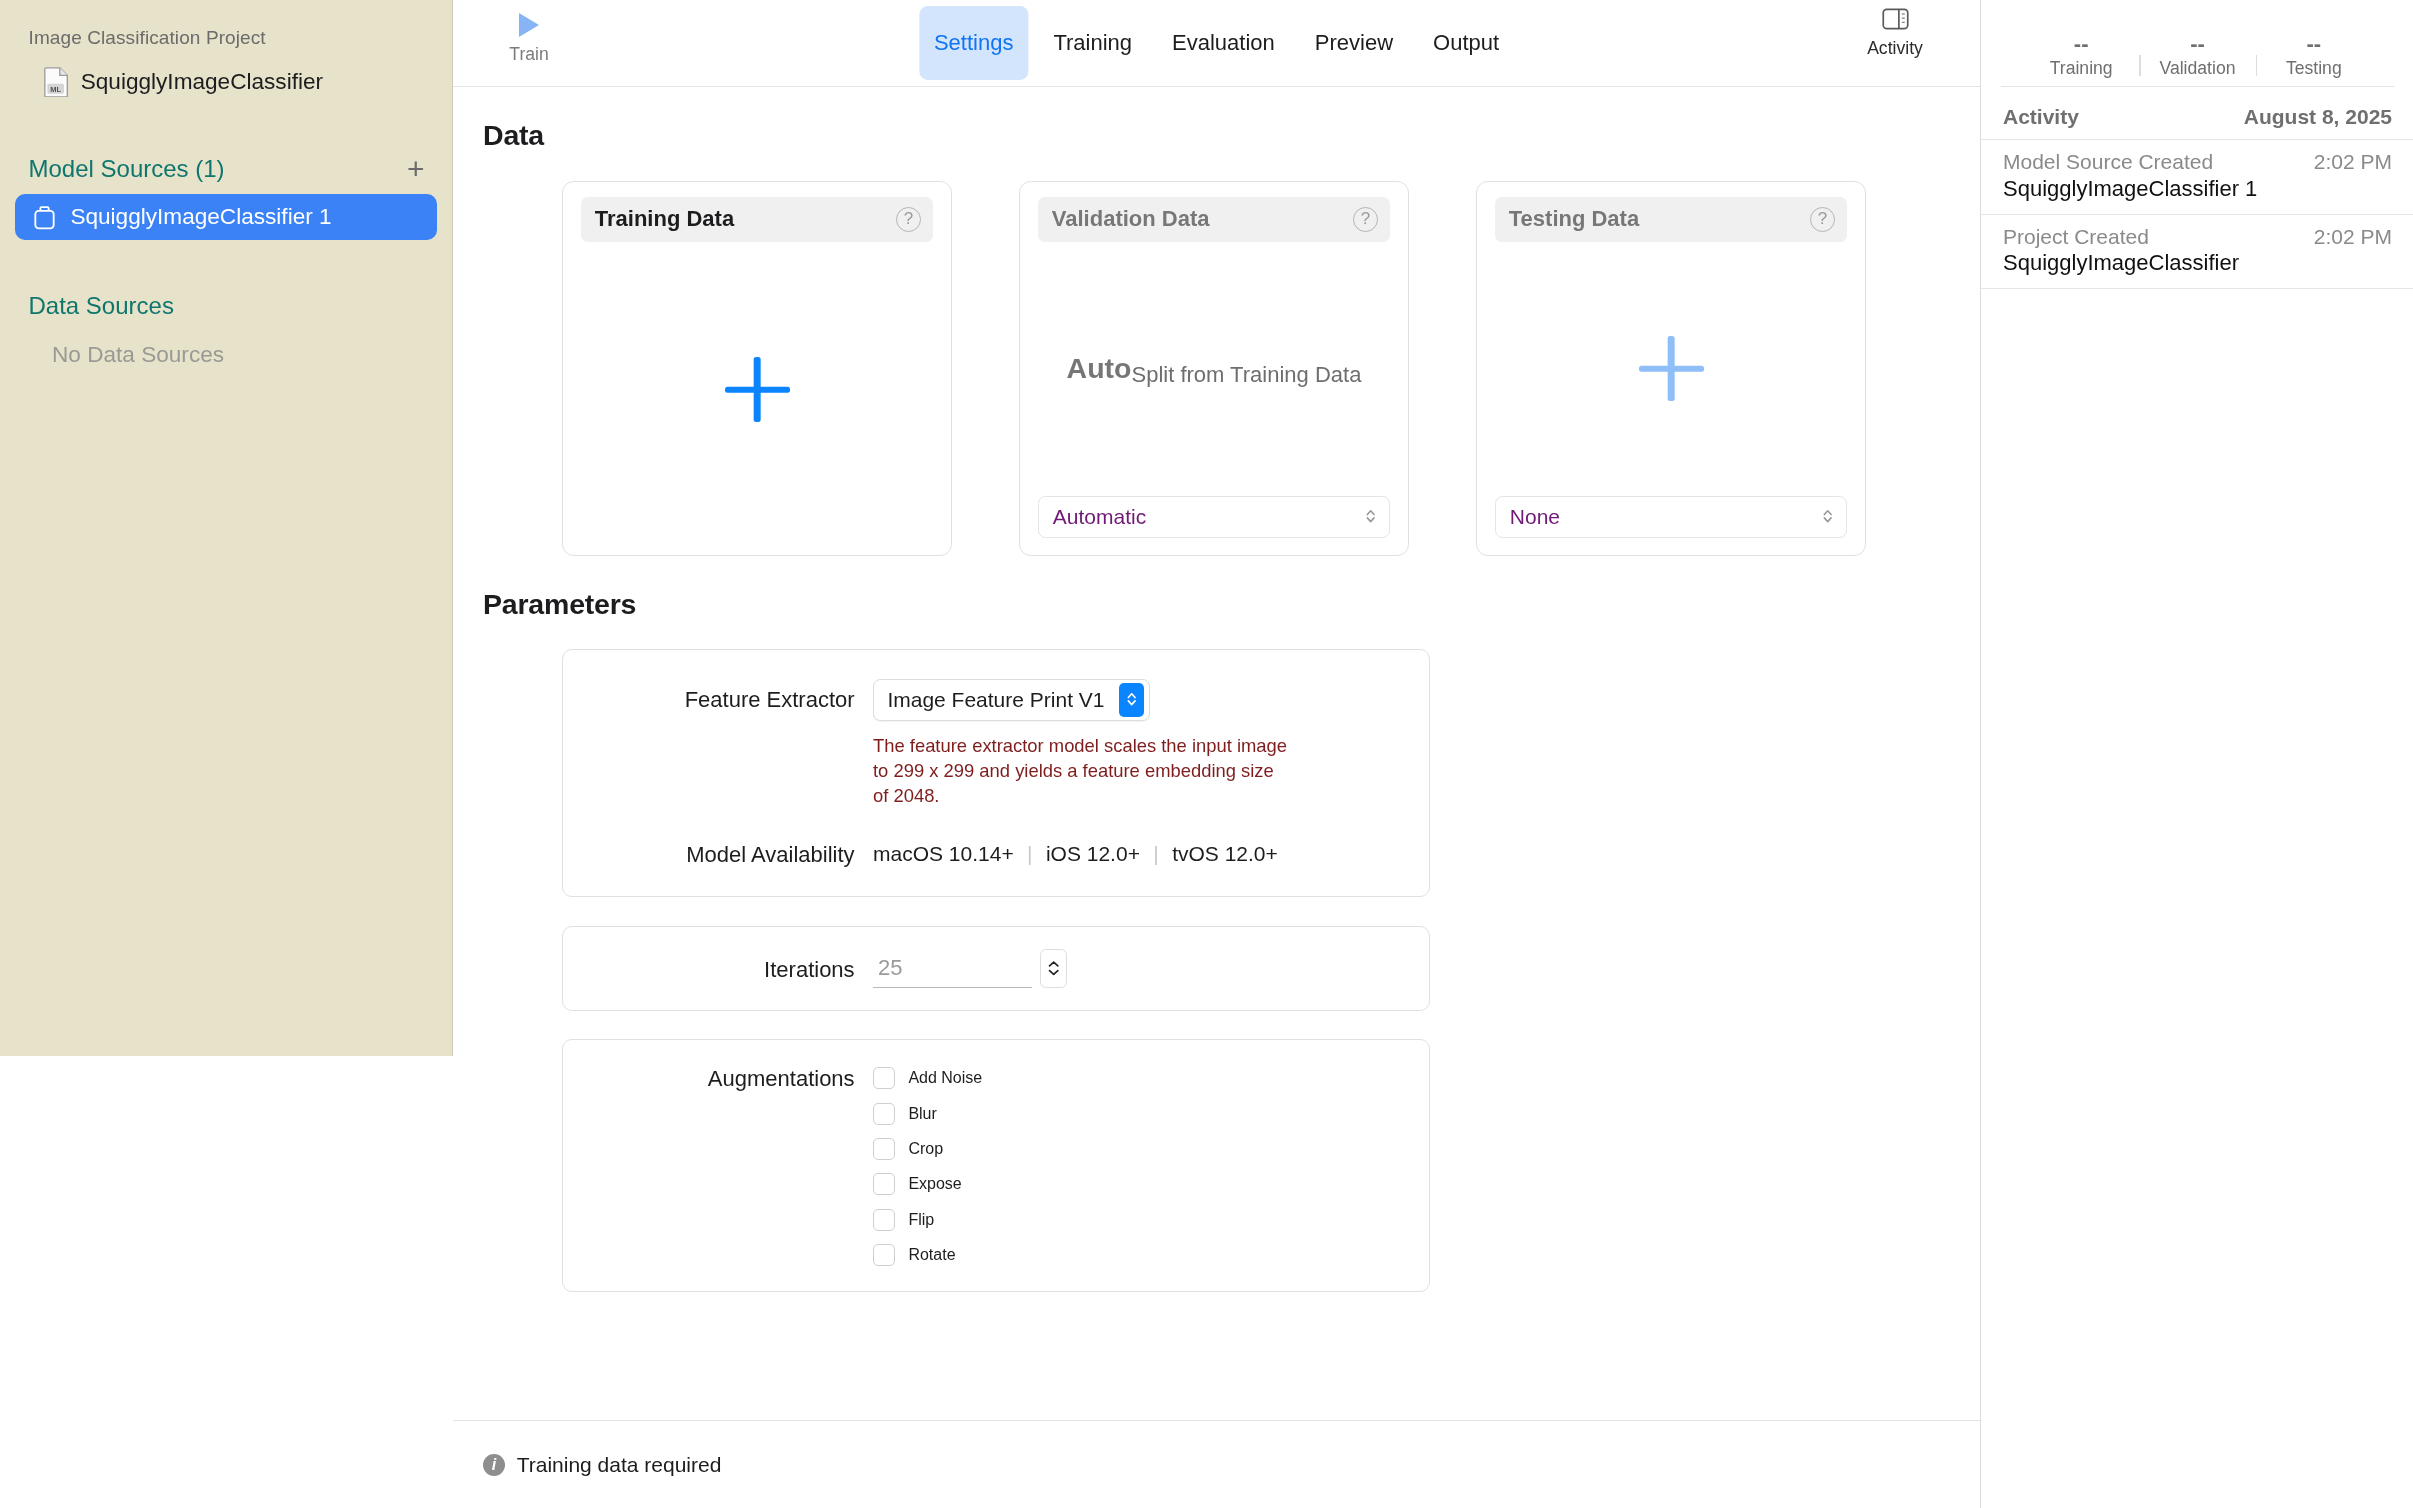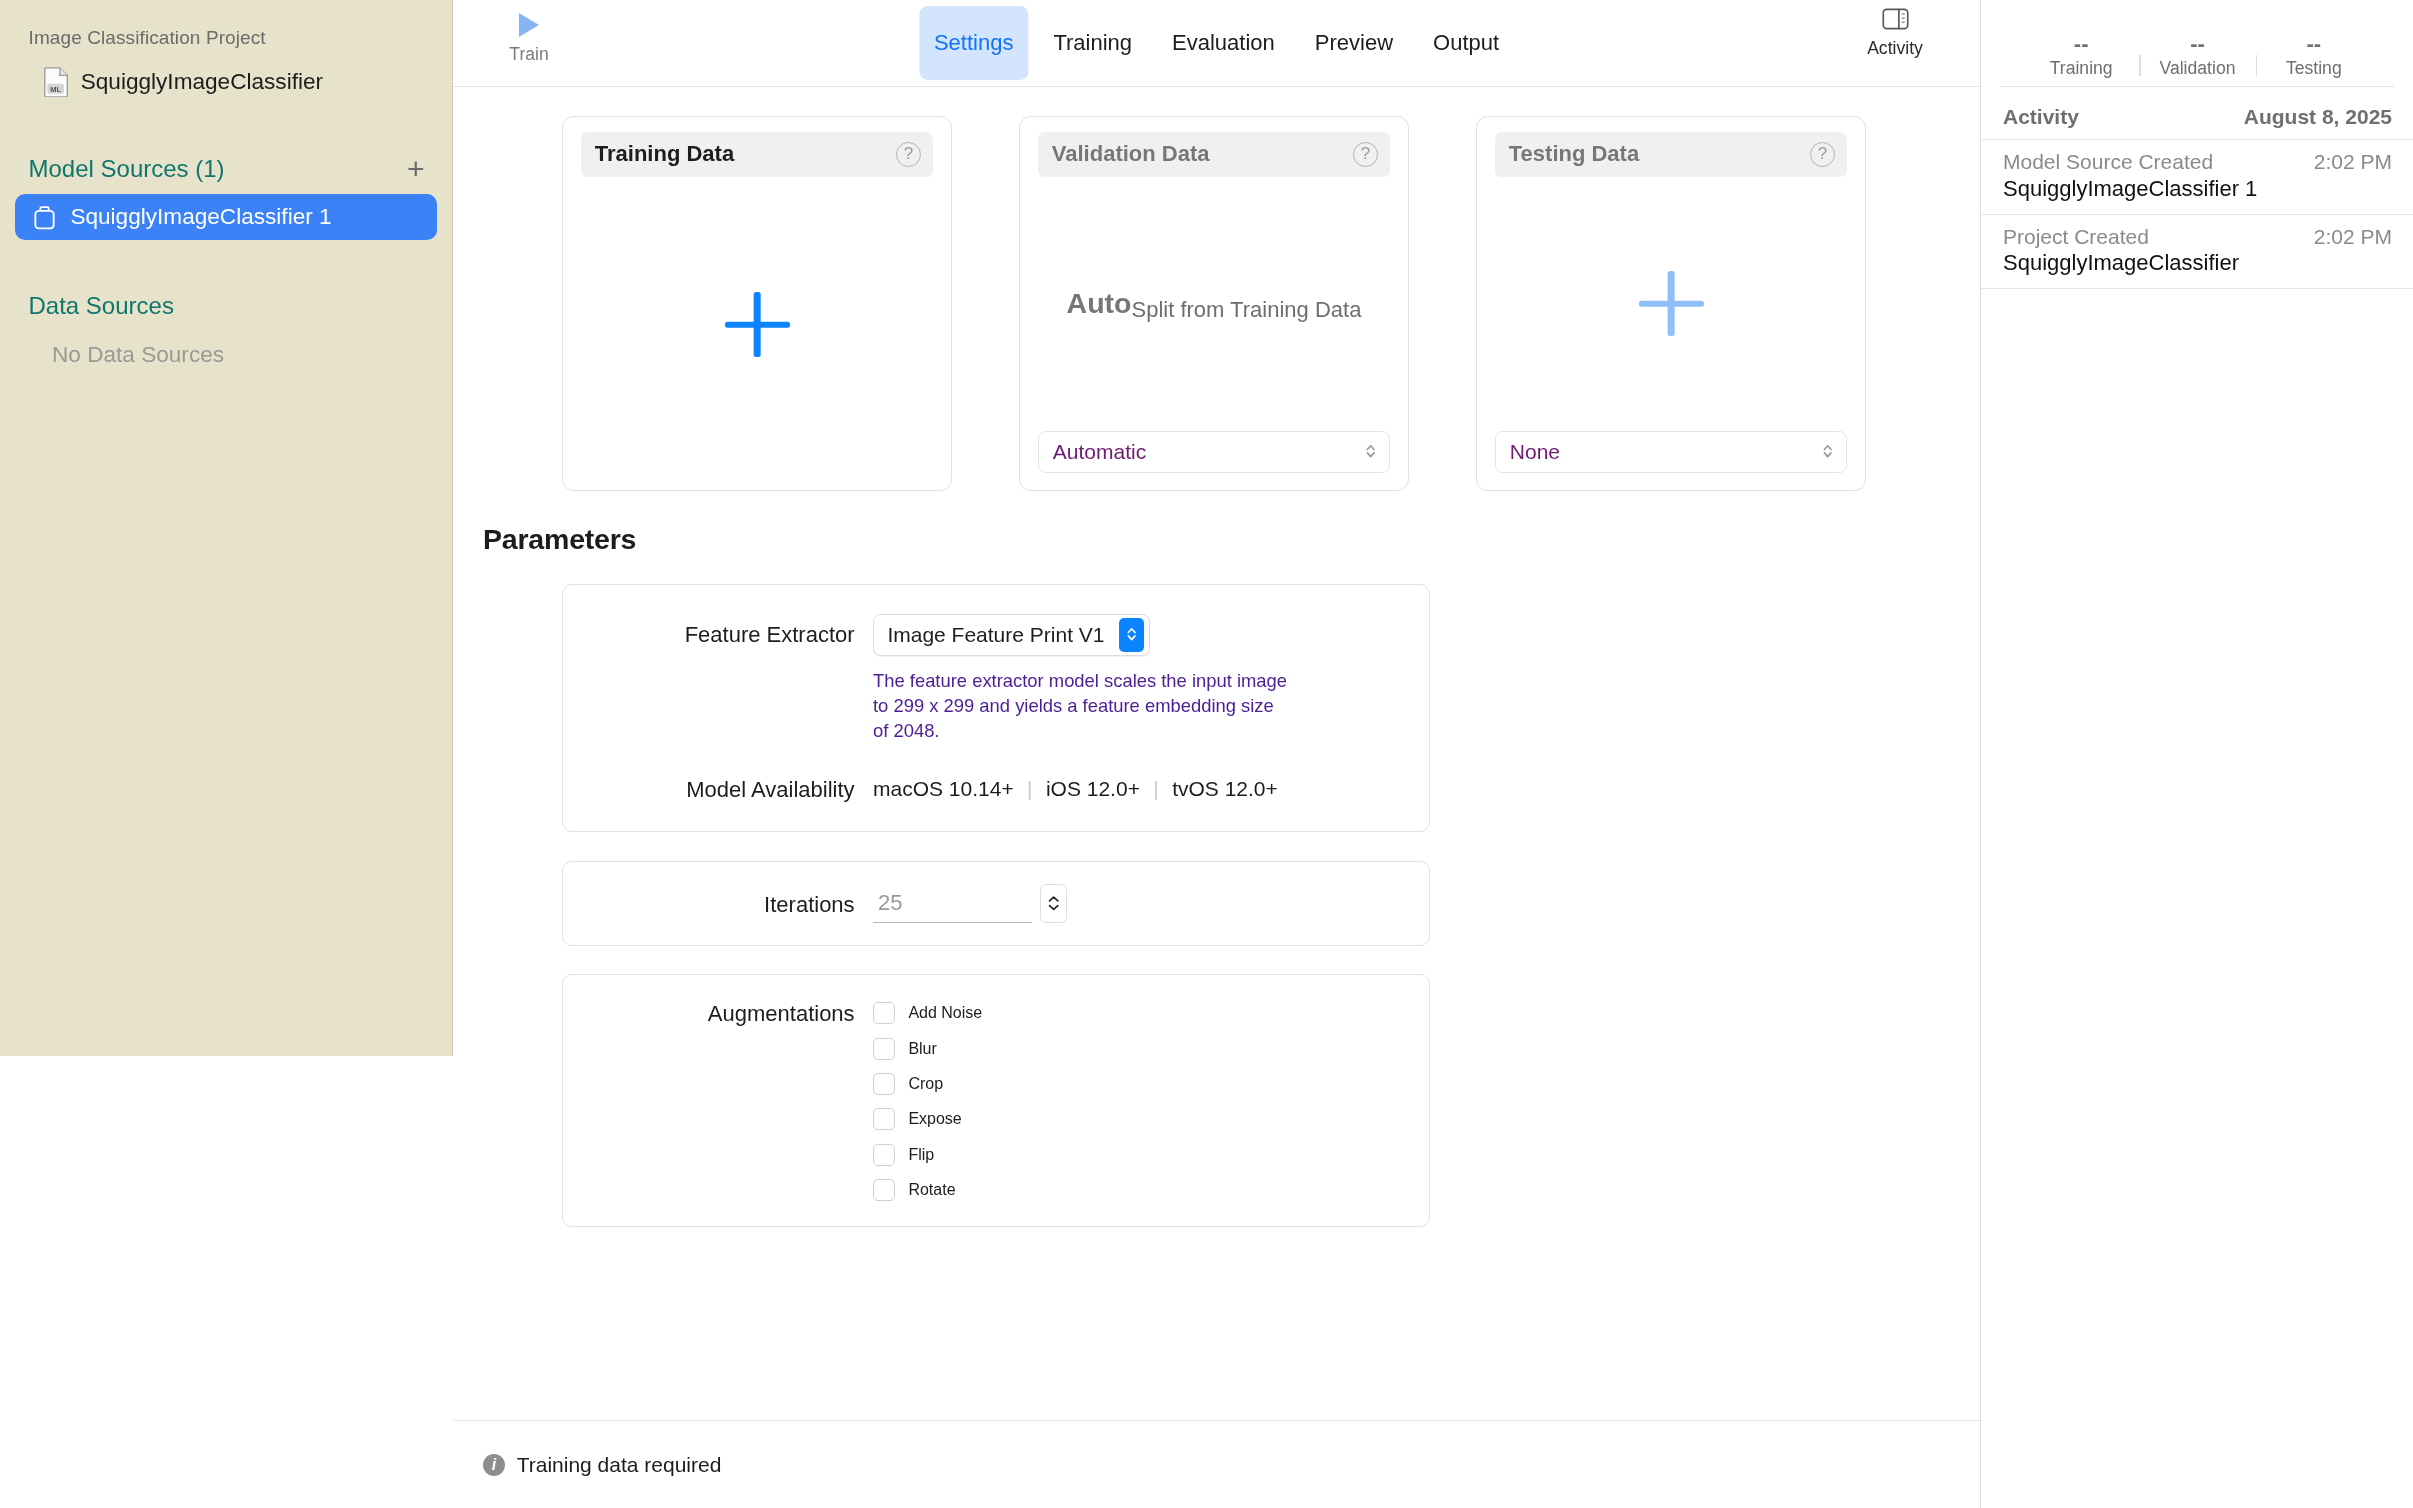--- a/index.html
+++ b/index.html
@@ -135,21 +135,21 @@
     margin: 28.5px 0 0 109px; width: 868px;
     border: 1.7px solid #e0e0e0; border-radius: 10px; background: #fff;
     padding: 28.5px 0;
   }
   .prow { display: flex; align-items: flex-start; }
   .plabel {
     width: 310px; text-align: right; padding-right: 18.4px;
     font-size: 22px; color: #1d1d1f; padding-top: 8.4px;
   }
   .pctl { flex: 1; padding-right: 25px; }
-  .help-text { font-size: 18.4px; color: #4c1d95; line-height: 1.35; margin-top: 13.4px; max-width: 419px; }
+  .help-text { font-size: 18.4px; color: #7f1d1d; line-height: 1.35; margin-top: 13.4px; max-width: 419px; }
   .avail { display: flex; align-items: center; gap: 13.4px; font-size: 21px; color: #1d1d1f; padding-top: 8.4px; }
   .avail .sep { color: #c9c9c9; }
 
   .stepper-row { display: flex; align-items: center; gap: 8.4px; }
   .num-field {
     width: 159px; height: 39px; border: none; border-bottom: 1.7px solid #b9b9b9;
     font-size: 22px; color: #9a9a9a; font-family: "Liberation Sans", sans-serif;
     background: #fff; padding: 0 5px; outline: none;
   }
   .stepper {
@@ -271,20 +271,21 @@
             <line x1="23.5" y1="12" x2="27" y2="12" stroke="#8a8a8a" stroke-width="1.6"></line>
             <line x1="23.5" y1="17" x2="27" y2="17" stroke="#8a8a8a" stroke-width="1.6"></line>
           </svg>
         </span>
         <span class="activity-lbl">Activity</span>
       </div>
     </div>
 
     <div class="main">
 
+      <h2 class="h-section">Data</h2>
 
       <div class="cards-row">
 
         <div class="card">
           <div class="card-head">
             <span class="t">Training Data</span>
             <span class="help-circle">?</span>
           </div>
           <div class="card-body">
             <div class="plus-big"></div>

